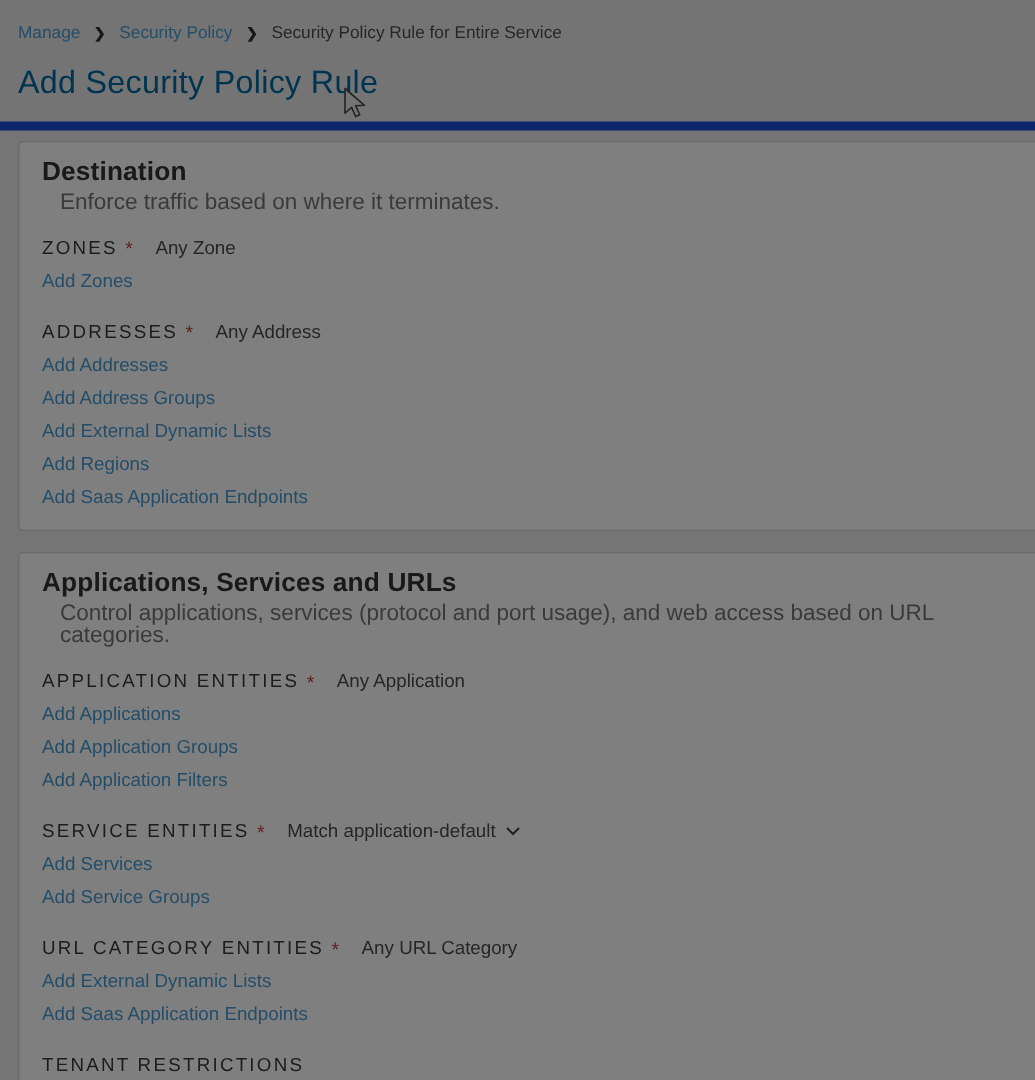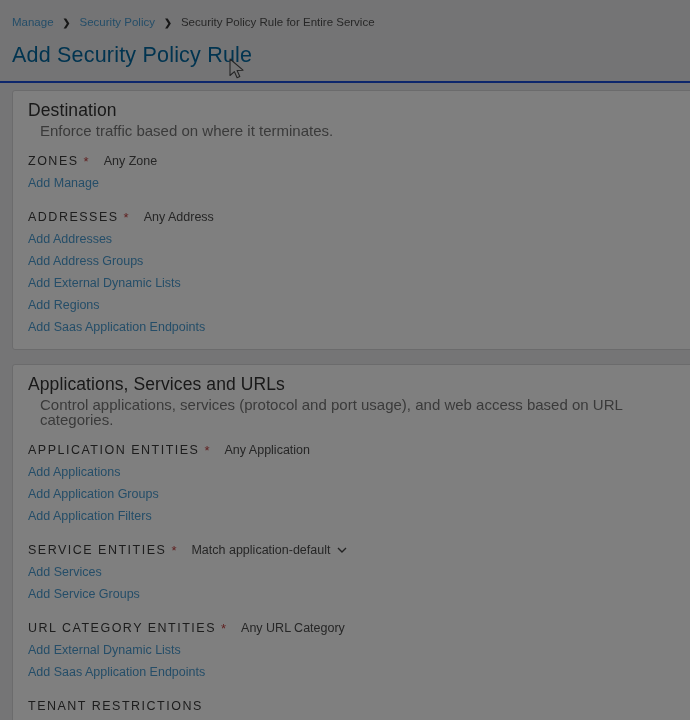--- a/index.html
+++ b/index.html
@@ -12,39 +12,39 @@
   }
   
   .dim-overlay {
     position: absolute; inset: 0; background: rgba(0,0,0,0.5);
     z-index: 100; pointer-events: none;
   }
 
   .page-header {
     background: #e8e8ea;
     padding: 16px 14px 12px 12px;
-    border-bottom: 2px solid #1d4ed8;
+    border-bottom: 6px solid #1d4ed8;
   }
   .breadcrumb { display: flex; align-items: center; gap: 9px; font-size: 11.5px; }
   .crumb-link { color: #4a9bd0; cursor: pointer; }
   .crumb-sep { color: #2e2e2e; font-size: 9.5px; font-weight: bold; }
   .crumb-current { color: #4f4f4f; }
   .page-title {
     font-size: 21.5px; font-weight: 400; color: #0369a1;
     margin: 13px 0 0 0; line-height: 28px; letter-spacing: 0.2px;
   }
 
   .card {
     background: #ffffff;
     border: 1px solid #d6d6d8;
     border-radius: 3px;
     margin: 7px -4px 14px 12px;
     padding: 9px 16px 11px 15px;
   }
-  .section-title { font-size: 17.5px; font-weight: 400; color: #333333; margin: 0; line-height: 20px; letter-spacing: 0.1px; }
+  .section-title { font-size: 17.5px; font-weight: 700; color: #333333; margin: 0; line-height: 20px; letter-spacing: 0.1px; }
   .section-desc { font-size: 15px; color: #757575; margin: 3px 0 0 12px; line-height: 15px; }
 
   .group { margin-top: 16px; }
   .group-header { display: flex; align-items: center; height: 14px; }
   .group-label { font-size: 12.5px; font-weight: 400; letter-spacing: 1.5px; color: #3b3b3b; }
   .required { color: #bf4040; margin-left: 5px; font-size: 13px; font-weight: 400; }
   .group-value { margin-left: 15px; font-size: 12.5px; color: #4c4c4c; text-align: center; }
   .dropdown { margin-left: 15px; display: flex; align-items: center; gap: 7px; cursor: pointer; }
   .dropdown .group-value { margin-left: 0; }
   .links { margin-top: 4px; }
@@ -78,21 +78,21 @@
   <p class="section-desc">Enforce traffic based on where it terminates.</p>
 
   <div class="group">
     <div class="group-header">
       <span class="group-label">ZONES</span>
       <span class="required">*</span>
       <span class="group-value">Any Zone</span>
     </div>
     <div class="links">
       <div class="link-row">
-          <a class="add-link">Add Manage</a>
+          <a class="add-link">Add Zones</a>
         </div>
     </div>
   </div>
 
   <div class="group">
     <div class="group-header">
       <span class="group-label">ADDRESSES</span>
       <span class="required">*</span>
       <span class="group-value">Any Address</span>
     </div>

